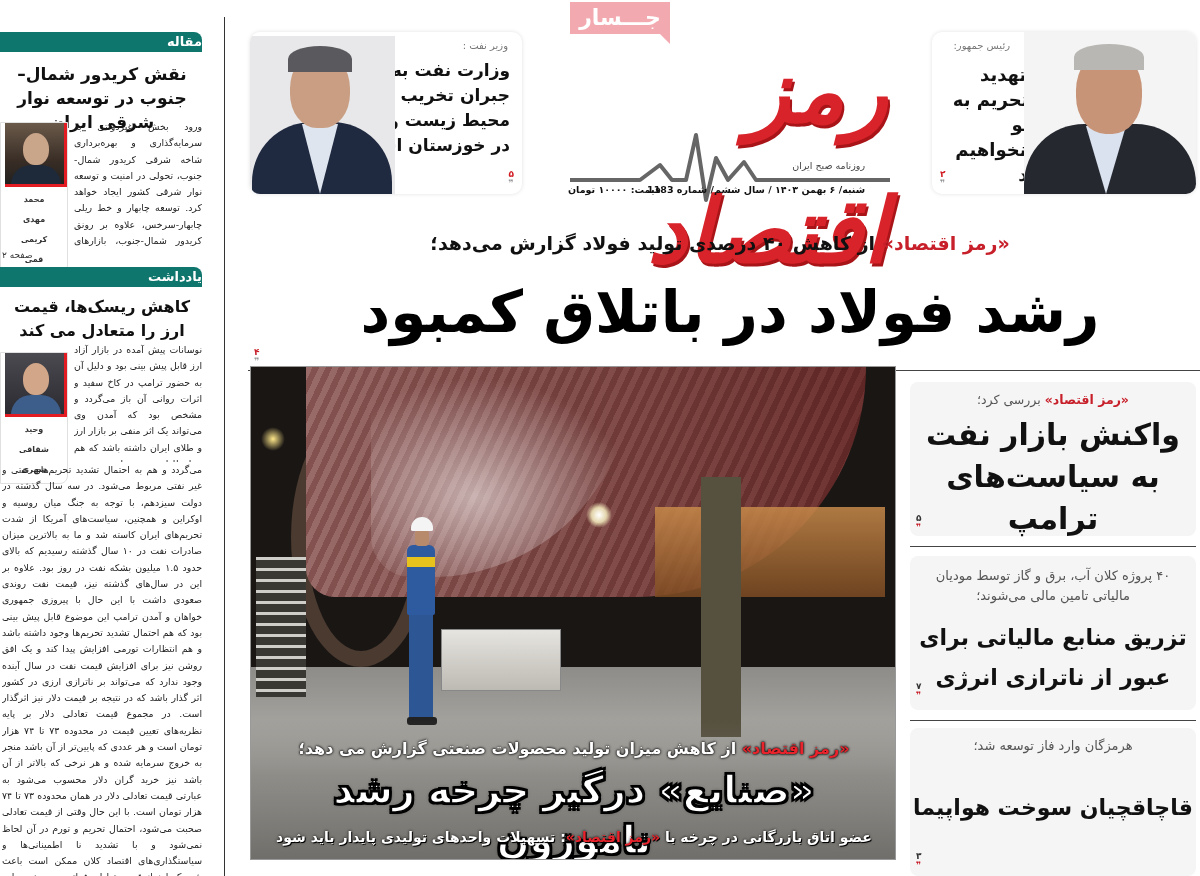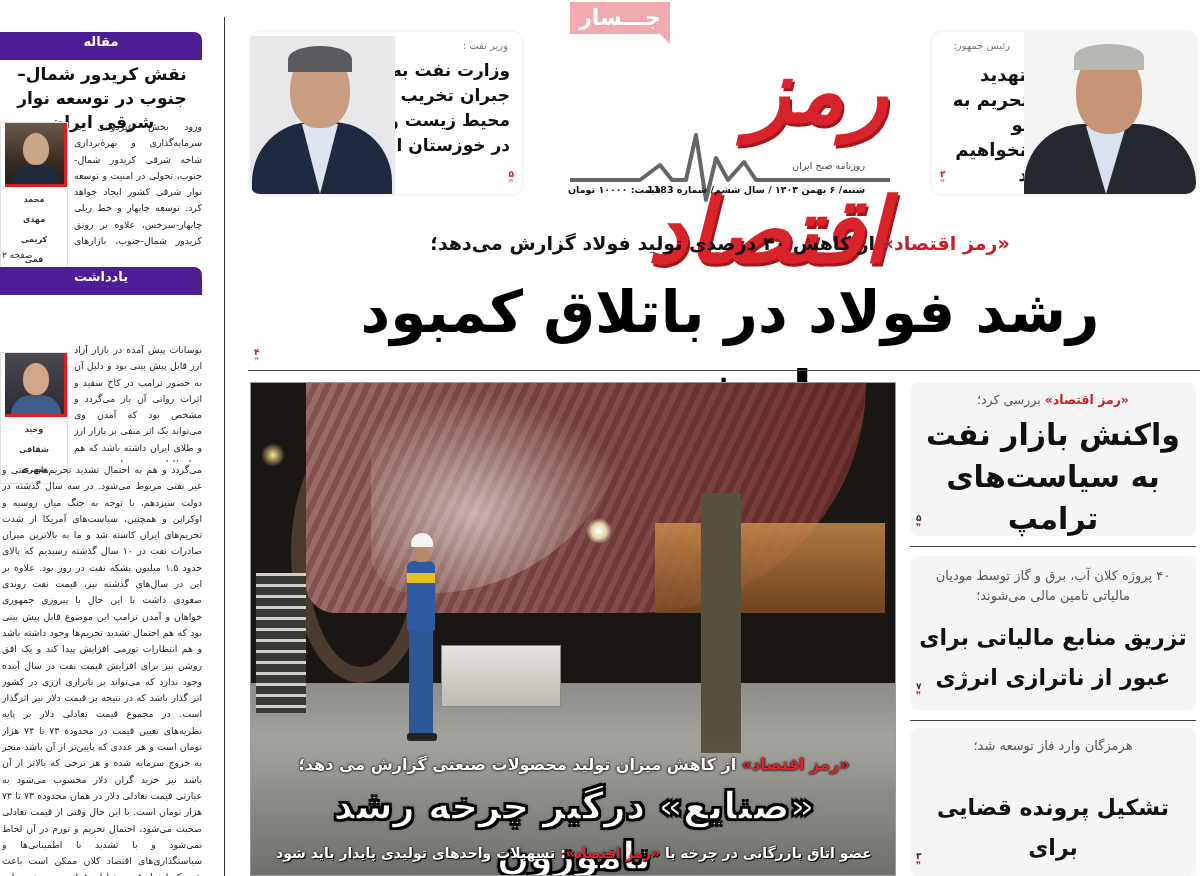--- a/index.html
+++ b/index.html
@@ -2,21 +2,21 @@
 <html><head>
 <meta charset="utf-8">
 <style>
   * { box-sizing: border-box; margin: 0; padding: 0; }
   html, body { width: 1200px; height: 876px; overflow: hidden; background: #ffffff; }
   body { font-family: "DejaVu Sans", sans-serif; color: #111; direction: rtl; position: relative; }
 
   
   .left-col { position: absolute; left: 0; top: 0; width: 205px; height: 876px; }
   .col-divider { position: absolute; left: 224px; top: 17px; width: 1px; height: 859px; background: #333; }
-  .sec-bar { position: absolute; left: 0; width: 202px; height: 28px; background: #4c1d95; border-radius: 0 8px 0 0; color: #fff; text-align: center; font-weight: bold; font-size: 13px; line-height: 20px; }
+  .sec-bar { position: absolute; left: 0; width: 202px; height: 20px; background: #0f766e; border-radius: 0 8px 0 0; color: #fff; font-weight: bold; font-size: 13px; line-height: 20px; }
   .col-head { position: absolute; left: 4px; width: 196px; text-align: center; font-weight: bold; font-size: 17px; line-height: 24px; color: #111; }
   .author-box { position: absolute; left: 0; width: 68px; border: 1px solid #e0e0e0; border-radius: 0 0 8px 0; background: #fff; }
   .author-photo { width: 62px; height: 64px; margin: 0 0 0 3px; border-right: 3px solid #e31b23; border-bottom: 3px solid #e31b23; background: linear-gradient(180deg, #6a5a4a 0%, #3a2e26 60%, #22201e 100%); position: relative; overflow: hidden; }
   .author-photo .face { position: absolute; left: 18px; top: 10px; width: 26px; height: 32px; border-radius: 50% 50% 45% 45%; background: #c9a58a; }
   .author-photo .body { position: absolute; left: 6px; top: 42px; width: 50px; height: 30px; border-radius: 20px 20px 0 0; background: #1e2a3a; }
   .author-name { font-size: 8px; text-align: center; color: #333; padding: 3px 18px; line-height: 20px; font-weight: bold; }
   .col-body { position: absolute; font-size: 9.4px; line-height: 16.3px; color: #222; text-align: justify; }
   .page-ref { position: absolute; left: 2px; font-size: 9px; color: #333; }
 
   
@@ -42,21 +42,21 @@
   .price { position: absolute; left: 8px; top: 184px; font-size: 9.5px; font-weight: bold; color: #111; }
 
   
   .surtitle { position: absolute; left: 240px; top: 232px; width: 960px; text-align: center; font-size: 19px; font-weight: bold; color: #111; }
   .surtitle .brand { color: #c8202a; }
   .headline { position: absolute; left: 300px; top: 272px; width: 860px; text-align: center; font-size: 58px; font-weight: 900; color: #000; letter-spacing: -1px; line-height: 80px; font-family: "DejaVu Sans", sans-serif; }
   .hl-pg { position: absolute; left: 254px; top: 348px; font-size: 9px; color: #c8202a; line-height: 9px; font-weight: bold; }
   .hr-main { position: absolute; left: 248px; top: 370px; width: 952px; height: 1px; background: #444; }
 
   
-  .photo-story { position: absolute; left: 250px; top: 382px; width: 646px; height: 494px; overflow: hidden; border: 1px solid #999; background: #1a1614; }
+  .photo-story { position: absolute; left: 250px; top: 366px; width: 646px; height: 494px; overflow: hidden; border: 1px solid #999; background: #1a1614; }
   .ph-vault { position: absolute; left: 55px; top: 0; width: 560px; height: 230px; border-radius: 0 0 320px 40px; background: repeating-linear-gradient(115deg, #b58a88 0 6px, #9c6a68 6px 12px), linear-gradient(90deg, #d7c6c4, #9a5d5a); background-blend-mode: multiply; }
   .ph-vault-shine { position: absolute; left: 120px; top: 10px; width: 260px; height: 200px; border-radius: 0 0 200px 40px; background: radial-gradient(ellipse at 40% 60%, rgba(255,255,255,0.55), rgba(255,255,255,0) 70%); }
   .ph-ring { position: absolute; left: 40px; top: 40px; width: 140px; height: 260px; border-radius: 50%; border: 16px solid #4a3a30; }
   .ph-right-mill { position: absolute; right: 10px; top: 140px; width: 230px; height: 90px; background: linear-gradient(180deg, #c88a4a, #7d4b22); opacity: 0.85; }
   .ph-pillar { position: absolute; left: 450px; top: 110px; width: 40px; height: 260px; background: #56503e; }
   .ph-floor { position: absolute; left: 0; top: 300px; width: 646px; height: 194px; background: linear-gradient(180deg, #8e8c88 0%, #b4b2ad 50%, #c9c7c2 100%); }
   .ph-light { position: absolute; left: 335px; top: 135px; width: 26px; height: 26px; border-radius: 50%; background: radial-gradient(circle, #fff 0%, rgba(255,250,200,0.8) 40%, rgba(255,250,200,0) 70%); }
   .ph-light2 { position: absolute; left: 10px; top: 60px; width: 24px; height: 24px; border-radius: 50%; background: radial-gradient(circle, #ffe88a 0%, rgba(255,220,120,0) 70%); }
   .ph-stairs { position: absolute; left: 5px; top: 190px; width: 50px; height: 140px; background: repeating-linear-gradient(180deg, #d0cec8 0 3px, #3a3833 3px 11px); }
   .ph-box { position: absolute; left: 190px; top: 262px; width: 120px; height: 62px; background: linear-gradient(180deg, #e6e4df, #bdbab3); border: 1px solid #888; }
@@ -94,20 +94,21 @@
     <div class="author-photo">
       <div class="face"></div>
         <div class="body"></div>
     </div>
     <div class="author-name">محمد مهدی کریمی قمی</div>
   </div>
   <div class="col-body" style="left:74px; top:119px; width:128px; height:130px; overflow:hidden;">ورود بخش غیردولتی به سرمایه‌گذاری و بهره‌برداری شاخه شرقی کریدور شمال-جنوب، تحولی در امنیت و توسعه نوار شرقی کشور ایجاد خواهد کرد. توسعه چابهار و خط ریلی چابهار-سرخس، علاوه بر رونق کریدور شمال-جنوب، بازارهای ترانزیتی جدیدی در اختیار قرار می‌دهد...</div>
   <div class="page-ref" style="top:250px;">صفحه ۲</div>
 
   <div class="sec-bar" style="top:267px;">یادداشت</div>
+  <div class="col-head" style="top:295px; font-size:16px;">کاهش ریسک‌ها، قیمت ارز را متعادل می کند</div>
 
   <div class="author-box" style="top:352px;">
     <div class="author-photo" style="background:linear-gradient(180deg,#4a4a50,#2a2a30);">
       <div class="face" style="background:#d2a688;"></div>
         <div class="body" style="background:#3d5d8a;"></div>
     </div>
     <div class="author-name">وحید شقاقی شهری</div>
   </div>
   <div class="col-body" style="left:74px; top:342px; width:128px; height:120px; overflow:hidden;">نوسانات پیش آمده در بازار آزاد ارز قابل پیش بینی بود و دلیل آن به حضور ترامپ در کاخ سفید و اثرات روانی آن باز می‌گردد و مشخص بود که آمدن وی می‌تواند یک اثر منفی بر بازار ارز و طلای ایران داشته باشد که هم به انتظارات تورمی باز</div>
   <div class="col-body" style="left:2px; top:462px; width:200px; height:414px; overflow:hidden;">می‌گردد و هم به احتمال تشدید تحریم‌های نفتی و غیر نفتی مربوط می‌شود. در سه سال گذشته در دولت سیزدهم، با توجه به جنگ میان روسیه و اوکراین و همچنین، سیاست‌های آمریکا از شدت تحریم‌های ایران کاسته شد و ما به بالاترین میزان صادرات نفت در ۱۰ سال گذشته رسیدیم که بالای حدود ۱.۵ میلیون بشکه نفت در روز بود. علاوه بر این در سال‌های گذشته نیز، قیمت نفت روندی صعودی داشت با این حال با پیروزی جمهوری خواهان و آمدن ترامپ این موضوع قابل پیش بینی بود که هم احتمال تشدید تحریم‌ها وجود داشته باشد و هم انتظارات تورمی افزایش پیدا کند و یک افق روشن نیز برای افزایش قیمت نفت در سال آینده وجود ندارد که می‌تواند بر ناترازی ارزی در کشور اثر گذار باشد که در نتیجه بر قیمت دلار نیز اثرگذار است. در مجموع قیمت تعادلی دلار بر پایه نظریه‌های تعیین قیمت در محدوده ۷۳ تا ۷۴ هزار تومان است و هر عددی که پایین‌تر از آن باشد منجر به خروج سرمایه شده و هر نرخی که بالاتر از آن باشد نیز خرید گران دلار محسوب می‌شود به عبارتی قیمت تعادلی دلار در همان محدوده ۷۳ تا ۷۴ هزار تومان است. با این حال وقتی از قیمت تعادلی صحبت می‌شود، احتمال تحریم و تورم در آن لحاظ نمی‌شود و با تشدید نا اطمینانی‌ها و سیاستگذاری‌های اقتصاد کلان ممکن است باعث شود که ارز از قیمت تعادلی فراتر رود و هرچه این نااطمینانی‌ها کاهش پیدا کند ارز دوباره به قیمت تعادلی خود باز می‌گردد مگر اینکه</div>
@@ -235,20 +236,19 @@
       <div>❞</div>
   </div>
 </div>
 <div class="r-hr" style="top:720px;"></div>
 
 <div class="rstory" style="top:728px; height:148px;">
   <div class="kick" style="top:8px; font-size:13px;">
     <div>هرمزگان وارد فاز توسعه شد؛</div>
   </div>
   <div class="ttl" style="top:60px; font-size:22px; line-height:40px;">
-    <div>تشکیل پرونده قضایی برای</div>
     <div>قاچاقچیان سوخت هواپیما</div>
   </div>
   <div class="pg" style="top:124px;">
     <div class="n">۳</div>
       <div>❞</div>
   </div>
 </div>
 
 </body></html>

